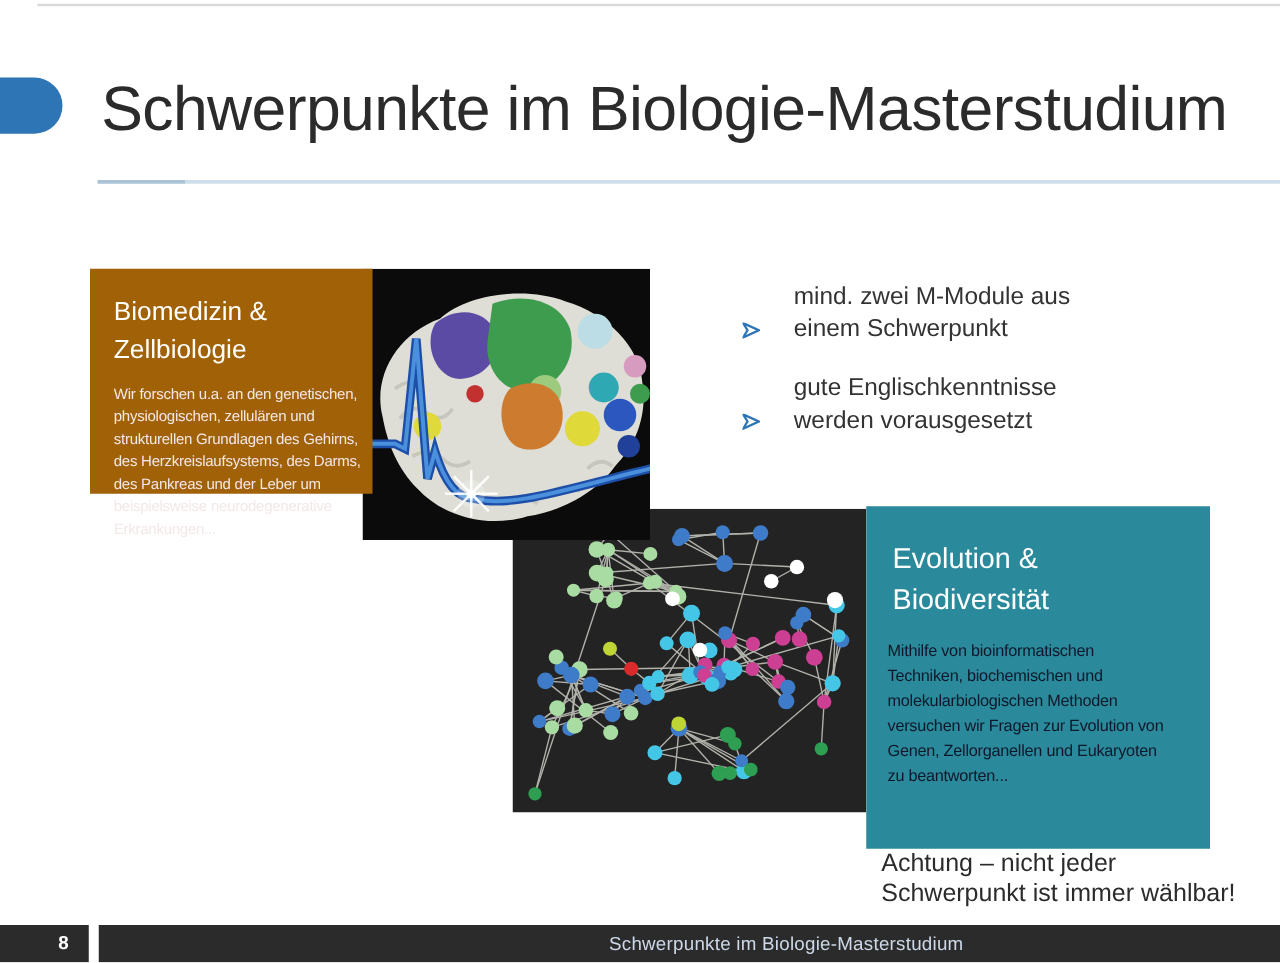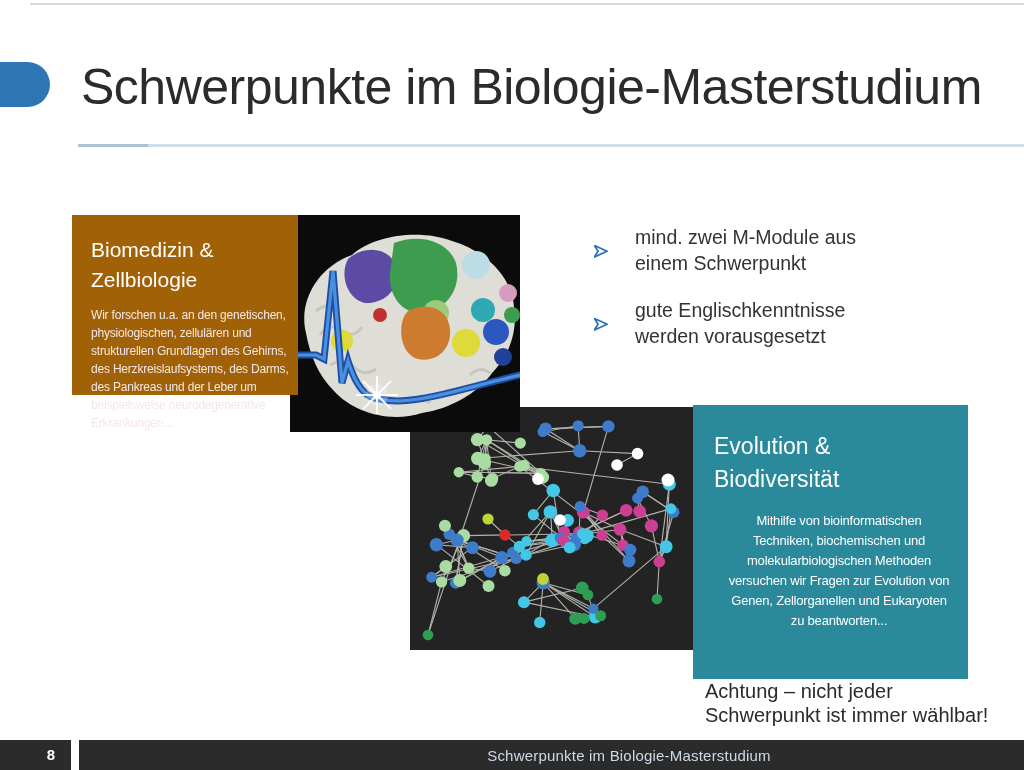--- a/index.html
+++ b/index.html
@@ -16,31 +16,31 @@
   
   .card-biomedizin{position:absolute;left:72px;top:215px;width:226px;height:180px;background:#a16207;z-index:3;}
   .card-bm-title{margin:20px 0 0 19px;font-size:21px;line-height:30px;font-weight:400;color:#ffffff;white-space:pre;}
   .card-bm-body{margin:11px 0 0 19px;font-size:12px;line-height:18px;letter-spacing:-0.2px;color:#f3e7e7;white-space:pre;}
 
   
   .brain-image{position:absolute;left:290px;top:215px;width:230px;height:217px;z-index:2;line-height:0;}
 
   
   .bullet-list{position:absolute;left:594px;top:224px;z-index:1;}
-  .bullet-item{display:flex;align-items:center;margin-bottom:21px;}
+  .bullet-item{display:flex;align-items:flex-end;margin-bottom:21px;}
   .bullet-arrow{width:41px;padding-top:6px;flex:0 0 41px;}
   .bullet-text{font-size:19.5px;line-height:26px;color:#333333;white-space:pre;}
 
   
   .network-image{position:absolute;left:410px;top:407px;width:283px;height:243px;z-index:1;line-height:0;}
 
   
   .card-evolution{position:absolute;left:693px;top:405px;width:275px;height:274px;background:#2a8a9b;z-index:1;}
   .card-ev-title{margin:25px 0 0 21px;font-size:23px;line-height:33px;font-weight:400;color:#ffffff;white-space:pre;}
-  .card-ev-body{margin:15px 0 0 17px;font-size:13px;line-height:20px;letter-spacing:-0.2px;color:#ffffff;white-space:pre;text-align:center;}
+  .card-ev-body{margin:15px 0 0 17px;font-size:13px;line-height:20px;letter-spacing:-0.2px;color:#0f172a;white-space:pre;}
 
   .note-text{position:absolute;left:705px;top:679px;font-size:20px;line-height:24px;color:#2b2b2b;white-space:pre;z-index:1;}
 
   
   .footer-page{position:absolute;left:0;top:740px;width:71px;height:30px;background:#2b2b2b;color:#ffffff;
     font-size:15px;font-weight:bold;line-height:30px;text-align:right;padding-right:16px;box-sizing:border-box;z-index:4;}
   .footer-bar{position:absolute;left:79px;top:740px;right:0;height:30px;background:#2b2b2b;z-index:4;}
   .footer-title{position:absolute;left:234px;right:0;top:740px;height:30px;line-height:31px;text-align:center;
     color:#cdd9e8;font-size:15px;letter-spacing:0.2px;z-index:5;}
 </style>

